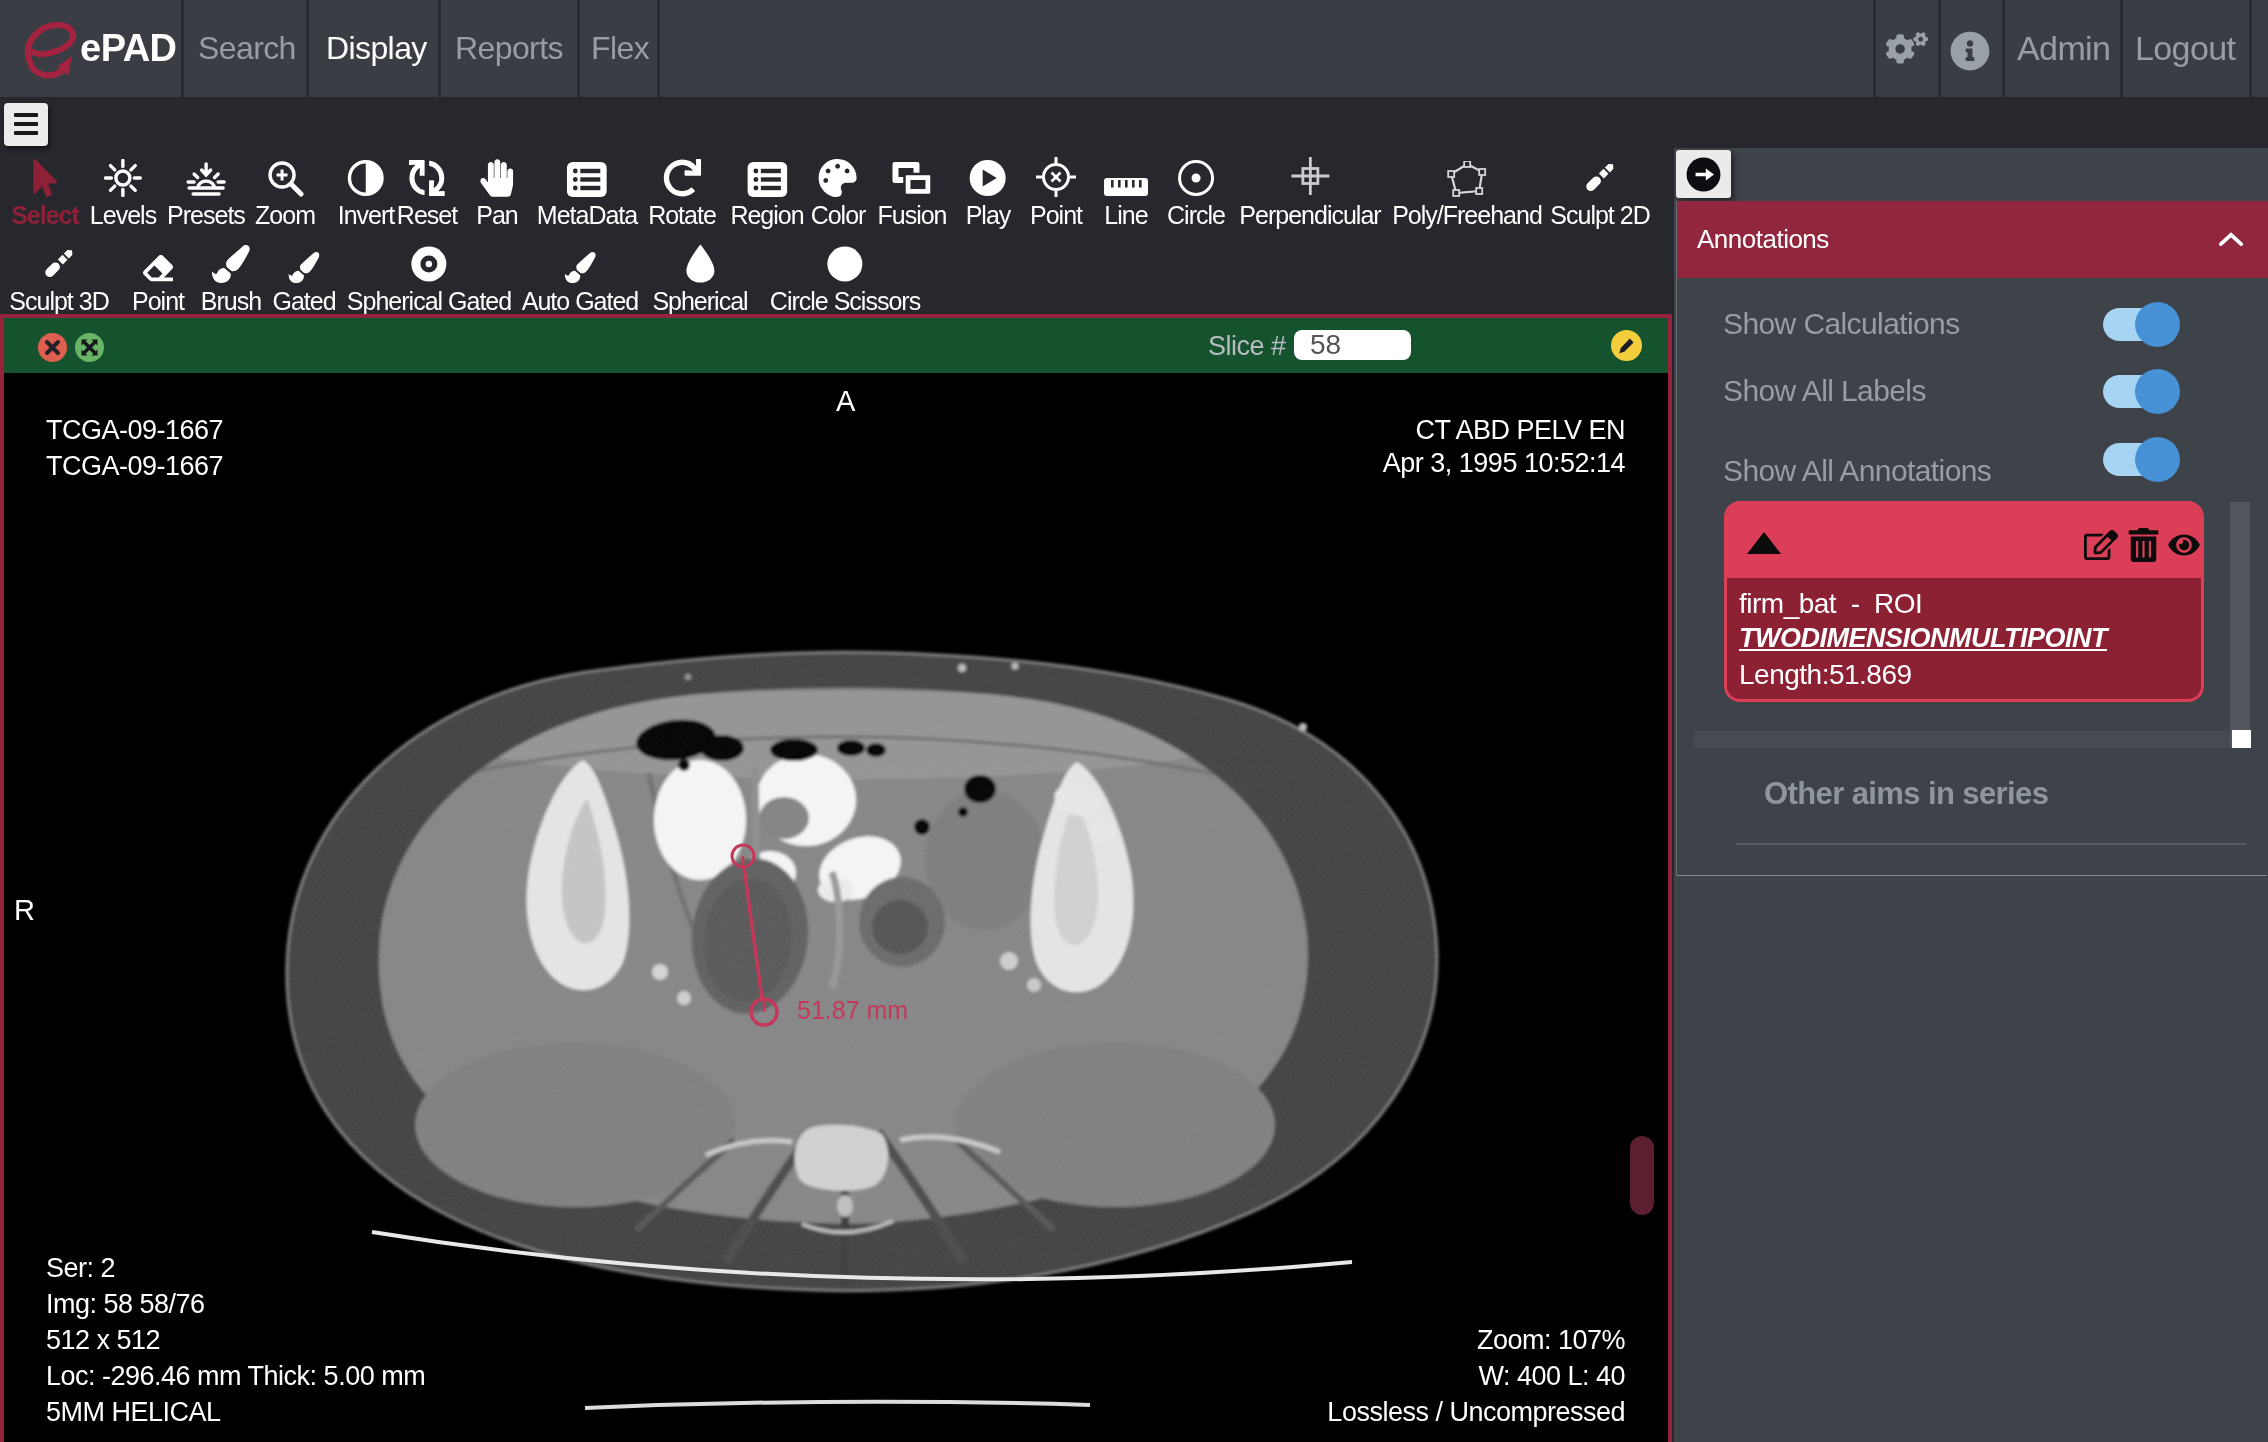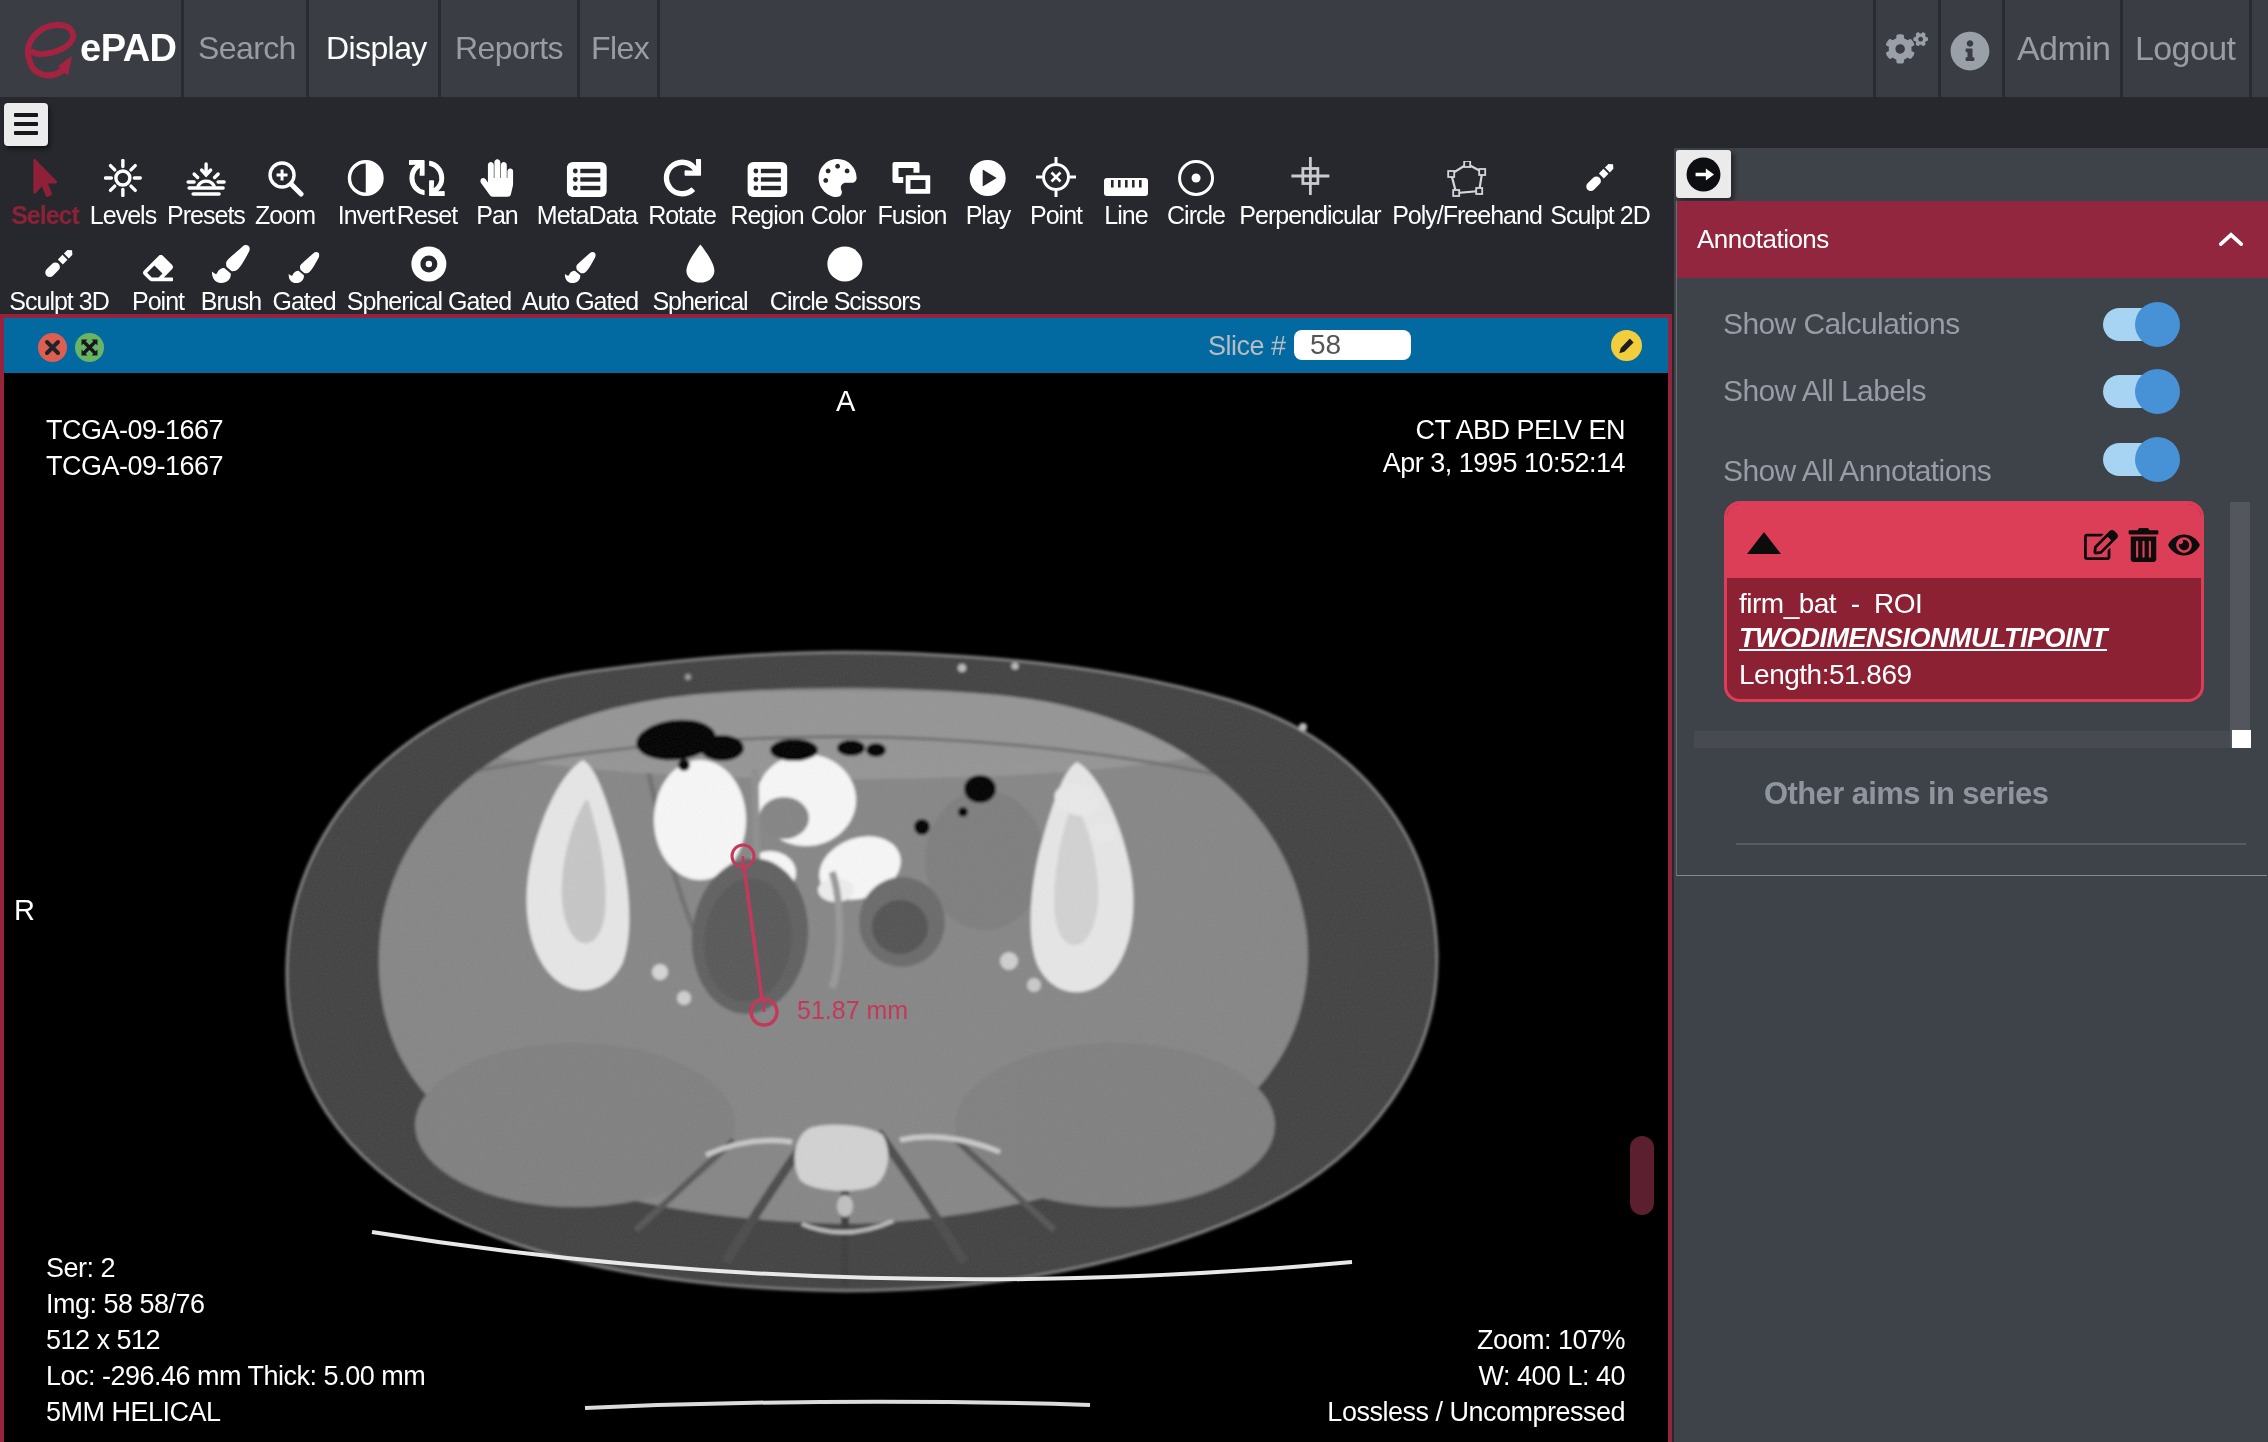--- a/index.html
+++ b/index.html
@@ -16,21 +16,21 @@
   .tool { position:absolute; transform:translateX(-50%); text-align:center; color:#fff; }
   .tlabel { font-size:25px; letter-spacing:-1px; color:#fff; white-space:nowrap; margin-top:4px; }
   .ticon { display:block; }
   .ticonwrap { height:40px; display:flex; align-items:flex-end; justify-content:center; }
   #hamb { position:absolute; left:4px; top:6px; width:44px; height:43px; background:#ececec;
     border-radius:4px; box-shadow:2px 3px 4px rgba(0,0,0,.5); }
   #hamb div { position:absolute; left:10px; width:24px; height:4px; background:#16181c; border-radius:1px; }
   
   #viewer { position:absolute; left:0; top:314px; width:1672px; height:1132px;
     border:4px solid #96233c; background:#000; }
-  #vhead { position:absolute; left:0; top:0; width:1664px; height:55px; background:#0369a1; }
+  #vhead { position:absolute; left:0; top:0; width:1664px; height:55px; background:#14532d; }
   .vtext { position:absolute; color:#fff; font-size:27px; letter-spacing:-0.5px; white-space:nowrap; }
   
   #panel { position:absolute; left:1674px; top:148px; width:594px; height:1294px; background:#3e4249; }
   #pinner { position:absolute; left:2px; top:53px; width:591px; height:675px;
     border-left:1px solid #6b6f75; border-bottom:1px solid #84878d; }
   #phead { position:absolute; left:0; top:0; width:591px; height:77px; background:#92263e;
     color:#fff; font-size:26px; line-height:77px; padding-left:20px; letter-spacing:-0.5px; }
   .togglelabel { position:absolute; left:46px; color:#979da5; font-size:30px; letter-spacing:-0.6px; }
   .track { position:absolute; left:426px; width:67px; height:33px; border-radius:17px; background:#a7d4f2; }
   .knob  { position:absolute; left:458px; width:45px; height:45px; border-radius:50%; background:#4791d6; }

